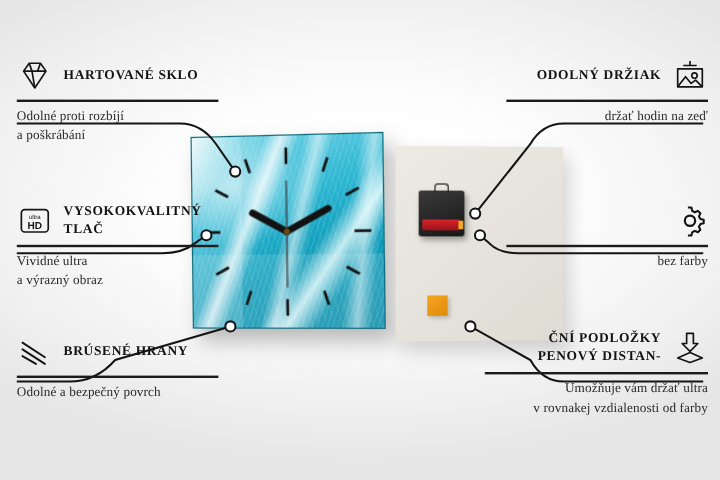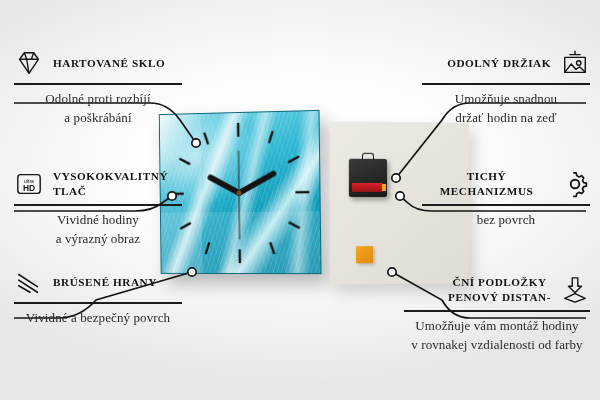--- a/index.html
+++ b/index.html
@@ -11,30 +11,30 @@
     position:relative; overflow:hidden;
   }
   #stage { position:absolute; inset:0;padding-left:16px; }
 
   
   .feat { position:absolute; width:168px; }
   .feat.left  { left:14px;  text-align:left; }
   .feat.right { right:10px; text-align:right; }
 
   .feat-head { display:flex; align-items:center; gap:9px; min-height:34px; }
-  .feat.right .feat-head { flex-direction:row-reverse;text-align:center; }
+  .feat.right .feat-head { flex-direction:row-reverse; }
 
   .feat-title {
     font-size:11.2px; font-weight:700; letter-spacing:.55px;
     line-height:1.32; color:#131313; text-transform:uppercase;
   }
   .feat-icon { flex:0 0 auto; width:30px; height:28px; display:block; }
   .feat-rule { height:1.6px; background:#1b1b1b; margin:3px 0 4px; }
   .feat-desc {
-    font-size:13px; line-height:1.5; color:#2a2a2a; letter-spacing:.1px;text-align:center;
+    font-size:11px; line-height:1.5; color:#2a2a2a; letter-spacing:.1px;
   }
 
   
   #clock-front {
     position:absolute; left:158px; top:112px; width:162px; height:162px;
     transform: perspective(700px) rotateY(-7deg) rotateZ(-0.7deg);
     box-shadow: 7px 10px 16px rgba(0,0,0,.26);
     border:1px solid rgba(10,60,70,.55);
     overflow:hidden;
     background:#13a3bd;
@@ -181,90 +181,88 @@
     <div class="feat-head">
       <svg class="feat-icon" viewBox="0 0 32 30">
         <rect x="4" y="5" width="24" height="20" rx="3" fill="none" stroke="#141414" stroke-width="1.5"></rect>
         <text x="16" y="13.5" font-size="5.4" text-anchor="middle" fill="#141414" font-family="Liberation Sans, sans-serif">ultra</text>
         <text x="16" y="22" font-size="9" font-weight="bold" text-anchor="middle" fill="#141414" font-family="Liberation Sans, sans-serif">HD</text>
       </svg>
       <div class="feat-title">VYSOKOKVALITNÝ TLAČ</div>
     </div>
     <div class="feat-rule"></div>
     <div class="feat-desc">
-      <div>Vividné hodiny</div>
+      <div>Vividné ultra</div>
       <div>a výrazný obraz</div>
     </div>
   </div>
 
-  <div class="feat left" style="top:265px">
+  <div class="feat left" style="top:276px">
     <div class="feat-head">
       <svg class="feat-icon" viewBox="0 0 32 30">
         <g stroke="#141414" stroke-width="1.7" stroke-linecap="round">
           <line x1="5" y1="7" x2="25" y2="20"></line>
           <line x1="5" y1="13" x2="25" y2="26"></line>
           <line x1="5" y1="19" x2="17" y2="26"></line>
         </g>
       </svg>
       <div class="feat-title">BRÚSENÉ HRANY</div>
     </div>
     <div class="feat-rule"></div>
     <div class="feat-desc">
-      <div>Vividné a bezpečný povrch</div>
+      <div>Odolné a bezpečný povrch</div>
     </div>
   </div>
 
   <div class="feat right" style="top:46px">
     <div class="feat-head">
       <svg class="feat-icon" viewBox="0 0 32 30">
         <g fill="none" stroke="#141414" stroke-width="1.5" stroke-linejoin="round">
           <path d="M16,2 L16,6 M10,6 L22,6"></path>
           <rect x="5" y="9" width="22" height="16"></rect>
           <circle cx="20" cy="15" r="2.4"></circle>
           <path d="M5,25 L12,16 L17,22 L21,19 L27,25"></path>
         </g>
       </svg>
       <div class="feat-title">ODOLNÝ DRŽIAK</div>
     </div>
     <div class="feat-rule"></div>
     <div class="feat-desc">
-      <div>Umožňuje snadnou</div>
       <div>držať hodin na zeď</div>
     </div>
   </div>
 
   <div class="feat right" style="top:167px">
     <div class="feat-head">
       <svg class="feat-icon" viewBox="0 0 32 30">
         <g fill="none" stroke="#141414" stroke-width="2" stroke-linejoin="round">
           <path d="M16,3 l3.4,0 0.7,3.1 2.6,1.5 3-1.4 2.4,2.4 -1.4,3 1.5,2.6 3.1,0.7 0,3.4 -3.1,0.7 -1.5,2.6 1.4,3 -2.4,2.4 -3-1.4 -2.6,1.5 -0.7,3.1 -3.4,0" transform="translate(-1.5,-0.5) scale(0.92) translate(1,1)"></path>
           <circle cx="16" cy="15" r="4.6"></circle>
         </g>
       </svg>
-      <div class="feat-title">TICHÝ MECHANIZMUS</div>
-    </div>
-    <div class="feat-rule"></div>
-    <div class="feat-desc">
-      <div>bez povrch</div>
+    </div>
+    <div class="feat-rule"></div>
+    <div class="feat-desc">
+      <div>bez farby</div>
     </div>
   </div>
 
   <div class="feat right" style="top:273px; width:186px">
     <div class="feat-head">
       <svg class="feat-icon" viewBox="0 0 32 30">
         <g fill="none" stroke="#141414" stroke-width="1.5" stroke-linejoin="round">
           <path d="M13,2 L19,2 L19,11 L23,11 L16,18 L9,11 L13,11 Z"></path>
           <path d="M16,19 L27,24 L16,28 L5,24 Z"></path>
         </g>
       </svg>
       <div class="feat-title">
         <div>ČNÍ PODLOŽKY</div>
         <div>PENOVÝ DISTAN-</div>
       </div>
     </div>
     <div class="feat-rule"></div>
     <div class="feat-desc">
-      <div>Umožňuje vám montáž hodiny</div>
+      <div>Umožňuje vám držať ultra</div>
       <div>v rovnakej vzdialenosti od farby</div>
     </div>
   </div>
 
 </div>
 
 </body></html>

